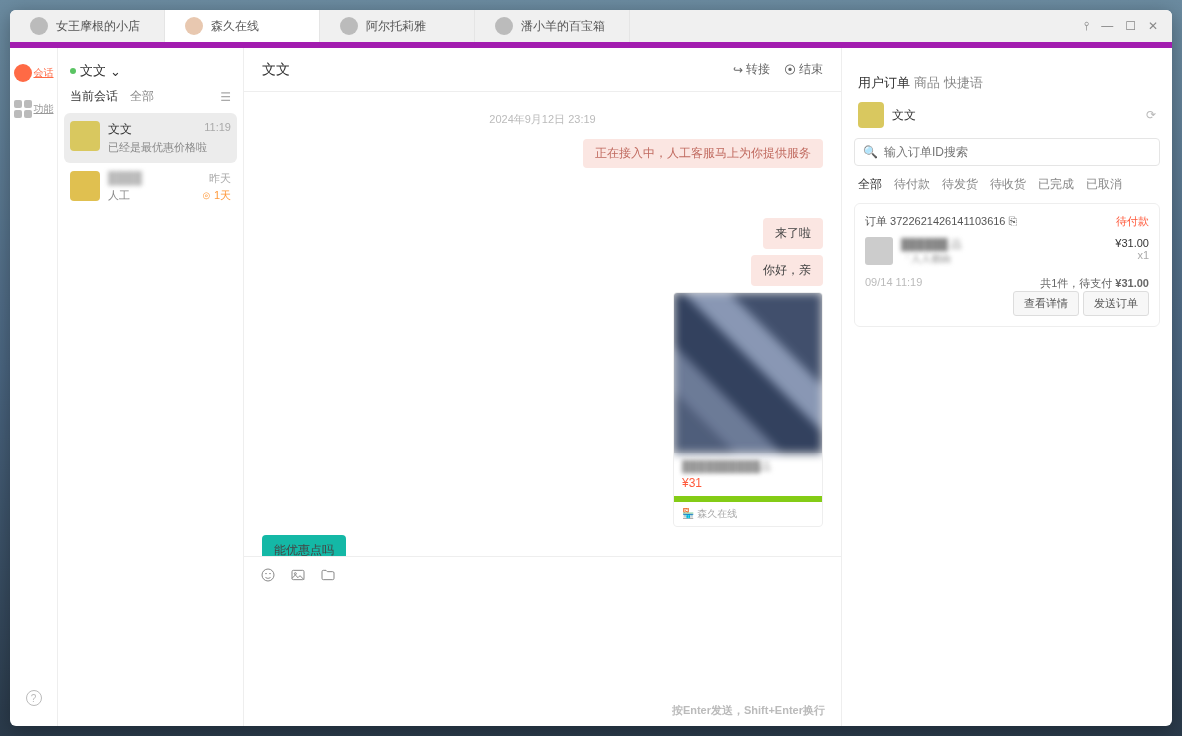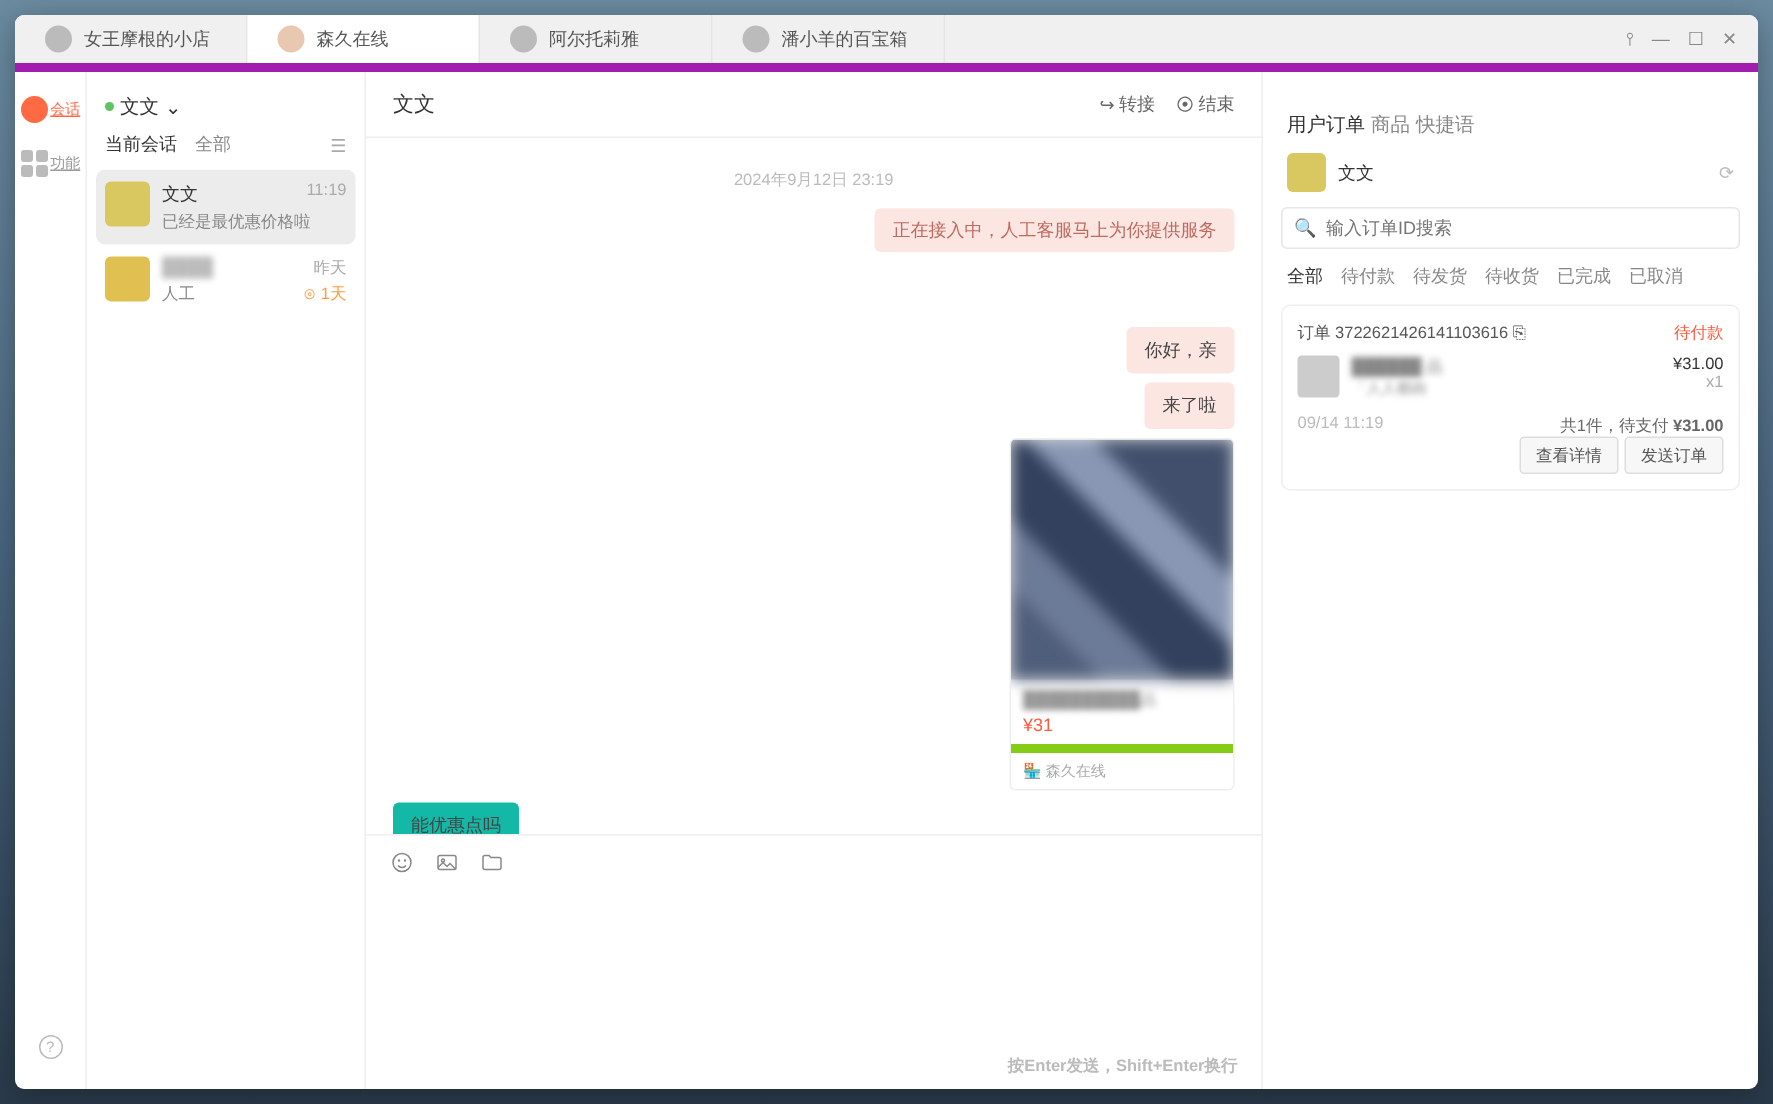--- a/index.html
+++ b/index.html
@@ -180,24 +180,24 @@
         <div class="actions">
           <span>↪ <span>转接</span></span>
           <span>⦿ <span>结束</span></span>
         </div>
       </div>
       <div class="msgs">
         <div class="sysline">2024年9月12日 23:19</div>
         <div class="syschip">正在接入中，人工客服马上为你提供服务</div>
         <div style="height:30px"></div>
         <div class="bubble-r">
+            <div class="bubble">来了啦</div>
+          </div>
+        <div class="bubble-r">
             <div class="bubble">你好，亲</div>
-          </div>
-        <div class="bubble-r">
-            <div class="bubble">来了啦</div>
           </div>
         <div class="prodcard">
           <div class="pimg">
               <div class="pixelate"></div>
             </div>
           <div class="pmeta">
             <div class="pt">██████████品</div>
             <div class="pp">¥31</div>
           </div>
           <div class="pshop">🏪 <span>森久在线</span></div>

